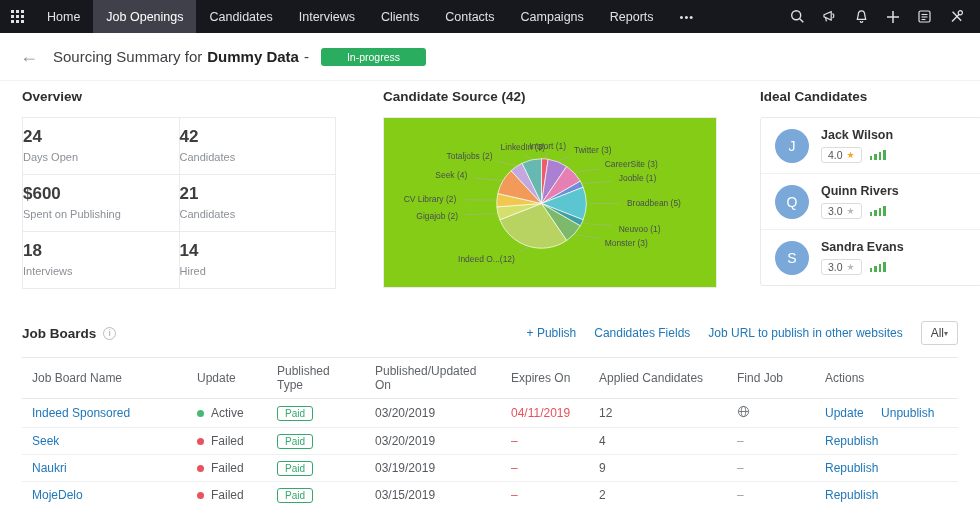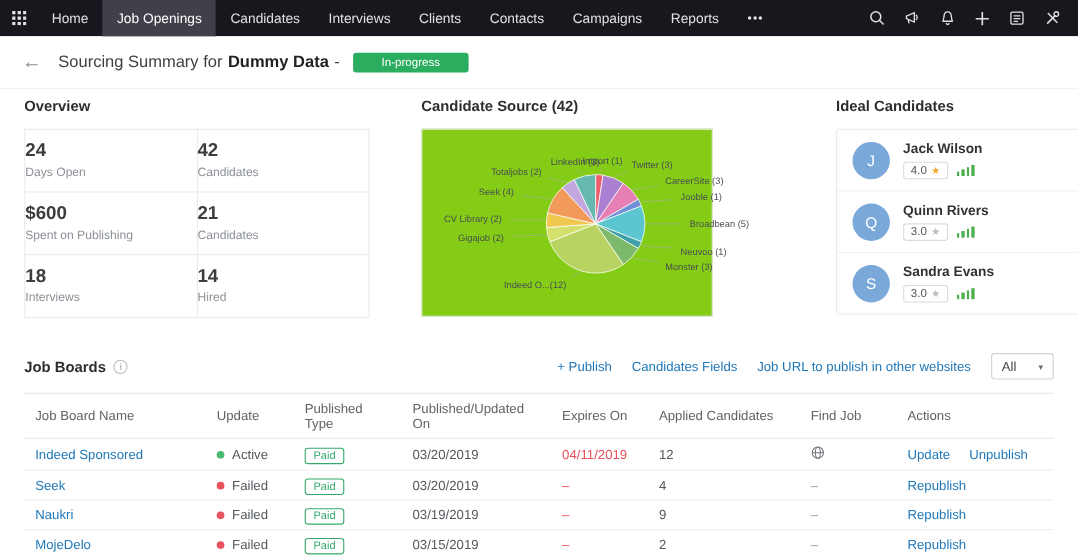--- a/index.html
+++ b/index.html
@@ -30,21 +30,21 @@
   h2.sec-title { margin:0 0 13px 0; font-size:13.5px; font-weight:600; color:#2c2e30; }
 
   
   .sec-overview { position:absolute; left:22px; top:8px; width:314px; }
   .stats { border-collapse:collapse; width:314px; }
   .stats td { border:1px solid #ebebeb; width:50%; height:57px; padding:8px 0; vertical-align:top; }
   .stat-value { font-size:17px; font-weight:700; color:#3b3d3f; margin-top:1px; }
   .stat-label { font-size:11px; color:#8b9096; margin-top:4px; }
 
   
-  .sec-chart { position:absolute; left:383px; top:8px; width:265px; }
+  .sec-chart { position:absolute; left:383px; top:8px; width:334px; }
   .chart-box { border:1px solid #e9e9e9; height:171px; background:#84cc16; }
 
   
   .sec-ideal { position:absolute; left:740px; top:8px; width:222px;margin-left:20px; }
   .ideal-box { border:1px solid #e9e9e9; border-radius:3px; background:#fff; }
   .cand { display:flex; align-items:center; gap:12px; padding:10px 14px; border-bottom:1px solid #f1f1f1; cursor:pointer; }
   .cand:last-child { border-bottom:none; }
   .avatar { width:34px; height:34px; min-width:34px; border-radius:50%; background:var(--avatar-blue,#79a8d9);
     color:#fff; display:flex; align-items:center; justify-content:center; font-size:14px; }
   .cand-name { font-size:12.5px; font-weight:600; color:#333; margin-bottom:5px; }
@@ -60,21 +60,21 @@
   .bars i:nth-child(3){height:8px;} .bars i:nth-child(4){height:10px;}
 
   
   .jb-head { position:absolute; left:22px; top:240px; width:936px; display:flex; align-items:center; }
   .jb-head h2 { margin:0; }
   .info-icon { width:13px; height:13px; border:1px solid #b9bdc1; border-radius:50%; color:#9aa0a6;
     font-size:9px; display:inline-flex; align-items:center; justify-content:center; margin-left:7px; cursor:pointer; }
   .jb-actions { margin-left:auto; display:flex; align-items:center; gap:18px; font-size:12px; }
   a.blue { color:var(--link-blue,#2178b8); text-decoration:none; cursor:pointer; }
   .select { border:1px solid #d0d3d6; border-radius:3px; padding:4px 9px; font-size:12px; color:#444;
-    display:flex; gap:20px; align-items:center; cursor:pointer; background:#fff; }
+    display:flex; gap:0; align-items:center; cursor:pointer; background:#fff; }
   .caret { font-size:8px; color:#666; }
 
   .jb-table { position:absolute; left:22px; top:276px; width:936px; border-collapse:collapse;
     font-size:12px; color:#55595e; }
   .jb-table th { text-align:left; font-weight:normal; color:#5f6368; font-size:12px;
     border-top:1px solid #e8e8e8; border-bottom:1px solid #e8e8e8; padding:6px 10px; }
   .jb-table td { border-bottom:1px solid #efefef; padding:6px 10px; height:26px; }
   .dot { width:7px; height:7px; border-radius:50%; display:inline-block; margin-right:7px; }
   .dot.green { background:var(--status-green,#47b972); }
   .dot.red { background:var(--status-red,#e8535e); }

